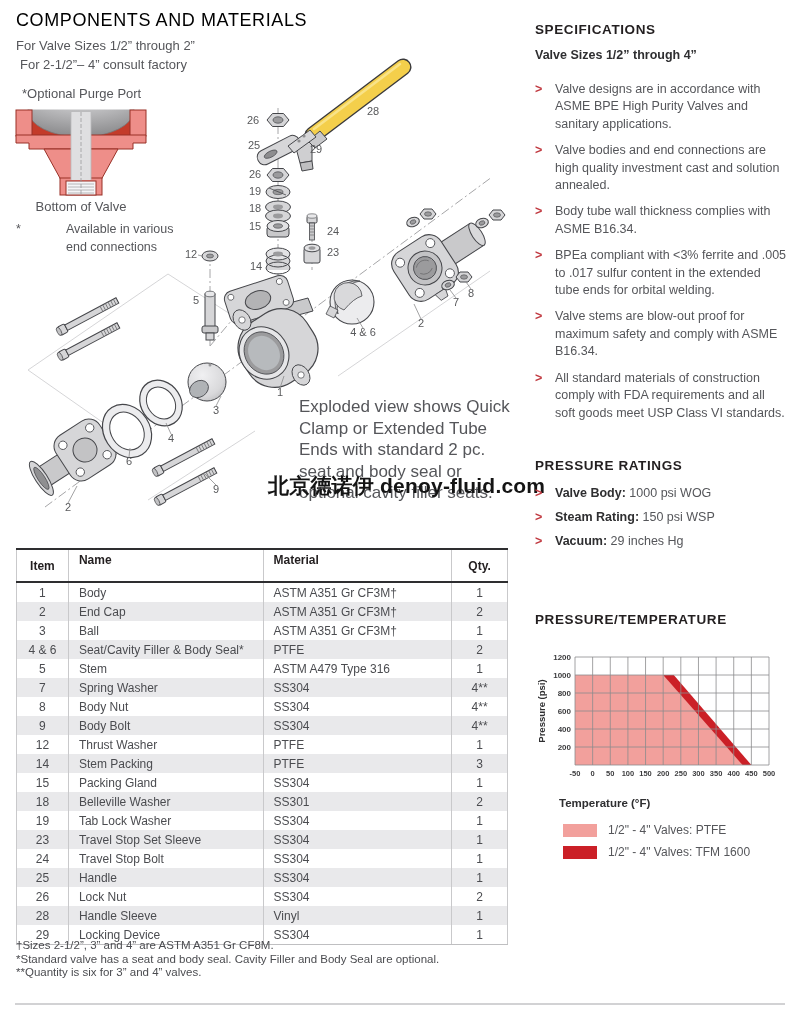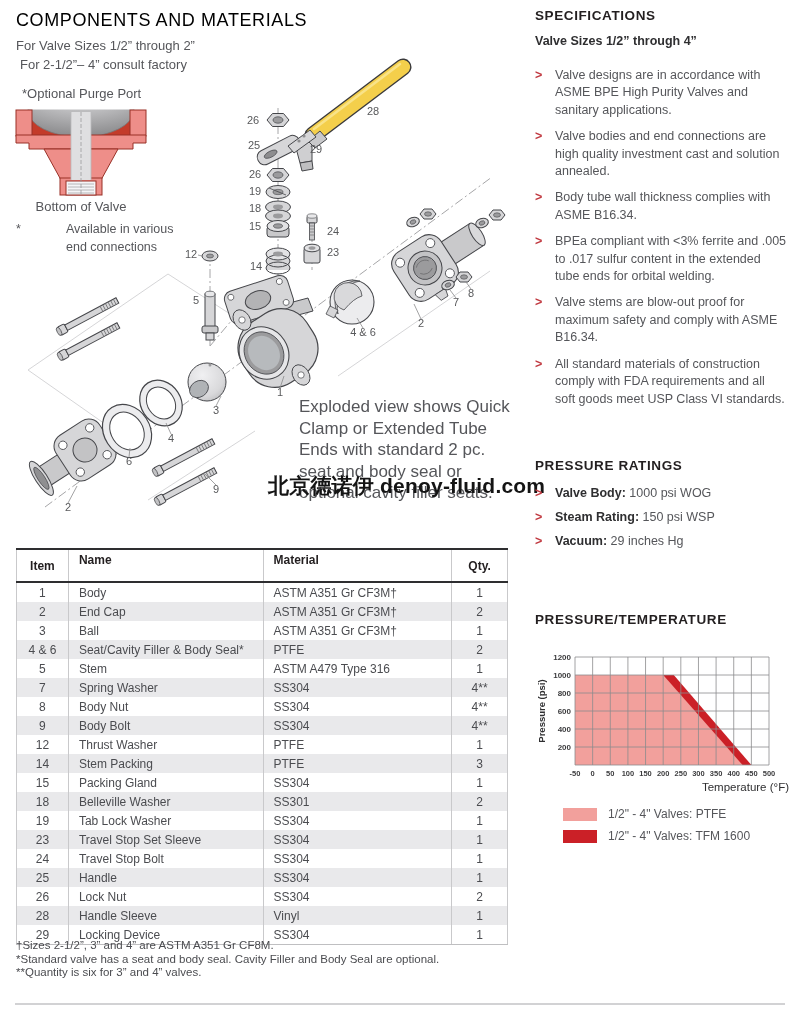--- a/index.html
+++ b/index.html
@@ -24,31 +24,31 @@
   #parts-table th{font-weight:bold;color:#231f20;text-align:left;height:19px;padding:0 0 12px 10px;
       border-top:2px solid #2e2e30;border-bottom:2px solid #2e2e30;}
   #parts-table th.c,#parts-table td.c{text-align:center;padding:0;}
   #parts-table td{height:19px;padding:0 0 0 10px;}
   #parts-table tr.alt td{background:#e9e9eb;}
   #parts-table td,#parts-table th{border-left:1px solid #c9c9cb;border-right:1px solid #c9c9cb;}
   #parts-table tbody tr:last-child td{border-bottom:1px solid #bfbfc1;}
   #footnotes{left:16px;top:939px;font-size:11.5px;line-height:13.5px;color:#4b4c50;}
   #bottom-rule{left:15px;top:1003px;width:770px;height:2px;background:#d2d2d4;}
   
-  #specs{left:535px;top:8px;width:252px;}
+  #specs{left:535px;top:22px;width:252px;}
   #specs .subtitle{font-size:12.5px;font-weight:bold;color:#2f2f31;margin:11px 0 19px 0;}
   ul.bullets{list-style:none;margin:0;padding:0;}
   ul.bullets li{font-size:12.5px;line-height:17.4px;color:#55565a;margin:0 0 9px 0;display:flex;}
   ul.bullets .caret{color:#c13a41;font-weight:bold;width:20px;flex:0 0 20px;}
   #ratings{left:535px;top:458px;width:252px;}
   #ratings ul.bullets li{margin-bottom:6.5px;}
   #ratings b{color:#2f2f31;}
   #chart-block{left:535px;top:612px;width:256px;}
   #ptchart{margin-top:16px;display:block;}
-  #chart-xlabel{width:230px;margin-left:24px;text-align:right;font-size:11.5px;font-weight:normal;color:#2f2f31;margin-top:2px;}
+  #chart-xlabel{width:230px;margin-left:24px;text-align:left;font-size:11.5px;font-weight:bold;color:#2f2f31;margin-top:18px;}
   #chart-legend{margin:14px 0 0 28px;}
   #chart-legend .row{display:flex;align-items:center;margin-bottom:8px;}
   #chart-legend .sw{width:34px;height:13px;margin-right:11px;flex:0 0 34px;}
   #chart-legend .lb{font-size:12px;color:#55565a;}
 </style>
 </head>
 <body>
 
 <div class="abs big-title" style="left:16px;top:10px">COMPONENTS AND MATERIALS</div>
 <div class="abs body-text" style="left:16px;top:38px">For Valve Sizes 1/2” through 2”</div>

